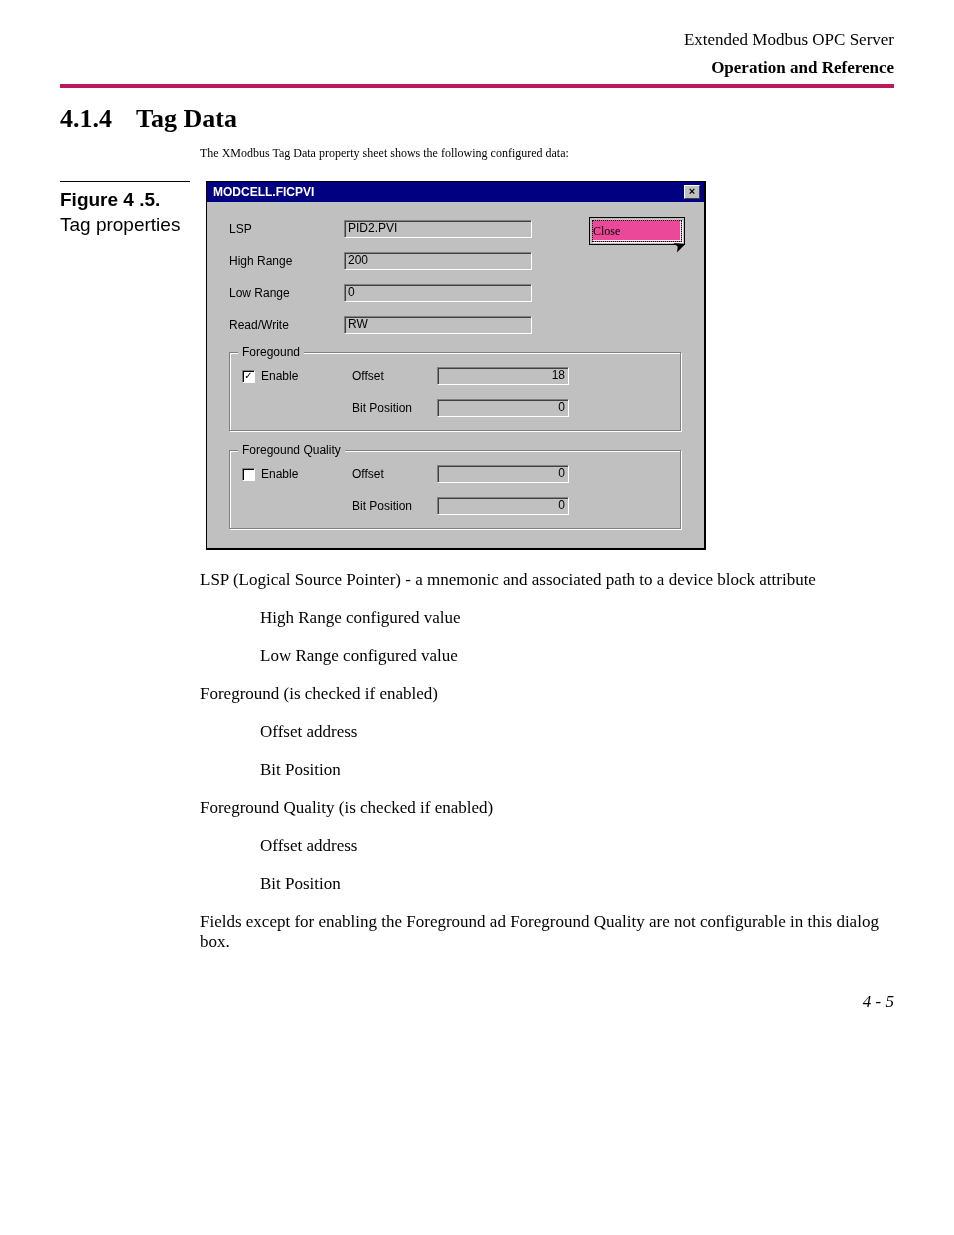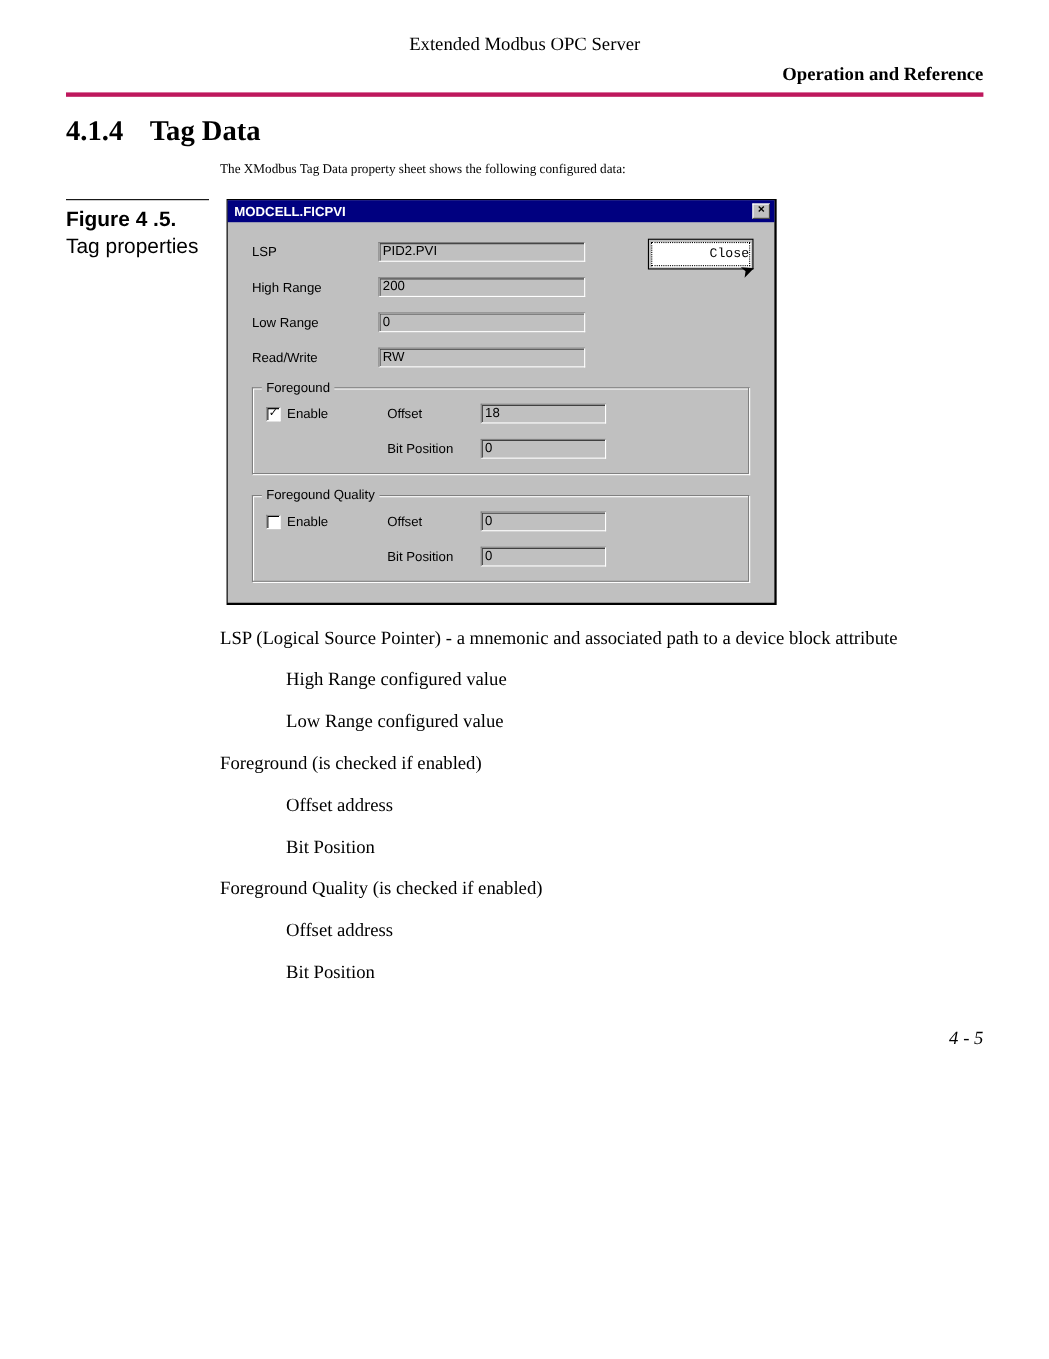--- a/index.html
+++ b/index.html
@@ -6,21 +6,21 @@
   body {
     margin: 0;
     padding: 30px 60px 40px 60px;
     font-family: "Times New Roman", Times, serif;
     font-size: 17px;
     color: #000;
     background: #fff;
     width: 954px;
   }
   .header-top {
-    text-align: center;
+    text-align: right;
     font-size: 17px;
     margin-bottom: 8px;
   }
   .header-section {
     text-align: right;
     font-weight: bold;
     font-size: 17px;
     padding-bottom: 6px;
     border-bottom: 4px solid #be185d;
     margin-bottom: 16px;
@@ -106,27 +106,27 @@
     border-right: 1px solid #fff;
     border-bottom: 1px solid #fff;
     box-shadow: inset 1px 1px 0 #404040;
   }
   .close-btn {
     position: absolute;
     top: 18px;
     right: 22px;
     width: 90px;
     height: 22px;
-    background: #ffffff;
+    background: #ec4899;
     border: 1px dotted #000;
     outline: 1px solid #000;
     outline-offset: 2px;
-    font-family: Liberation Mono, monospace;
-    font-size: 12px;
-    text-align: right;
+    font-family: Liberation Serif, serif;
+    font-size: 12px;
+    text-align: left;
     padding-top: 3px;
     cursor: pointer;
     box-shadow: -1px -1px 0 #fff inset, 1px 1px 0 #fff;
   }
   .cursor-ptr {
     position: absolute;
     top: 34px;
     right: 18px;
     font-size: 16px;
     transform: rotate(-20deg);
@@ -148,21 +148,21 @@
     font-size: 12px;
   }
   .gb-row {
     display: flex;
     align-items: center;
     margin-bottom: 14px;
   }
   .gb-row:last-child { margin-bottom: 4px; }
   .gb-check-col { width: 110px; display:flex; align-items:center; gap:6px; }
   .gb-label-col { width: 85px; }
-  .gb-input-col .sunken-input { width: 114px; }
+  .gb-input-col .sunken-input { width: 132px; text-align: right; }
   .win-checkbox {
     width: 13px; height: 13px;
     background:#fff;
     border-top:1px solid #808080; border-left:1px solid #808080;
     border-right:1px solid #fff; border-bottom:1px solid #fff;
     box-shadow: inset 1px 1px 0 #000;
     display:inline-flex; align-items:center; justify-content:center;
     font-size:10px; line-height:10px;
   }
 
@@ -270,15 +270,16 @@
 <div class="body-text">
   <p>LSP (Logical Source Pointer) - a mnemonic and associated path to a device block attribute</p>
   <p class="indent">High Range configured value</p>
   <p class="indent">Low Range configured value</p>
   <p>Foreground (is checked if enabled)</p>
   <p class="indent">Offset address</p>
   <p class="indent">Bit Position</p>
   <p>Foreground Quality (is checked if enabled)</p>
   <p class="indent">Offset address</p>
   <p class="indent">Bit Position</p>
+  <p>Fields except for enabling the Foreground ad Foreground Quality are not configurable in this dialog box.</p>
 </div>
 
 <div class="page-num">4 - 5</div>
 
 </body></html>

